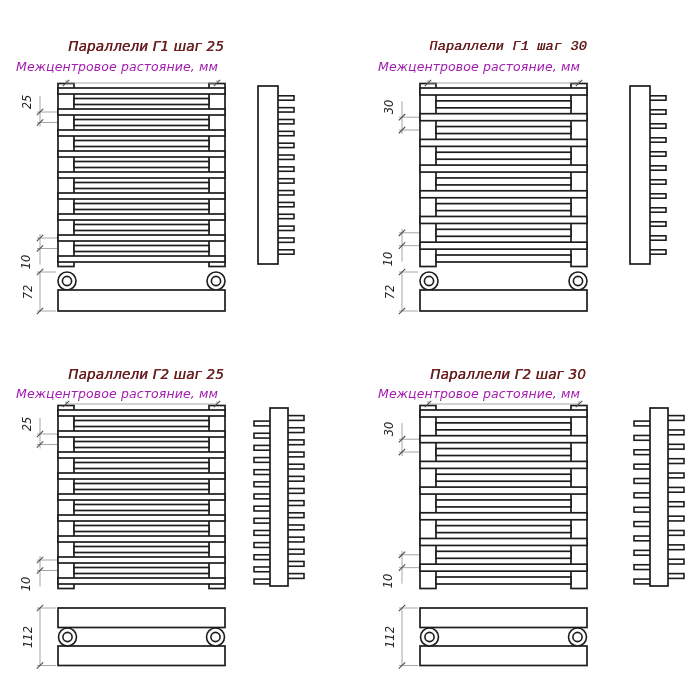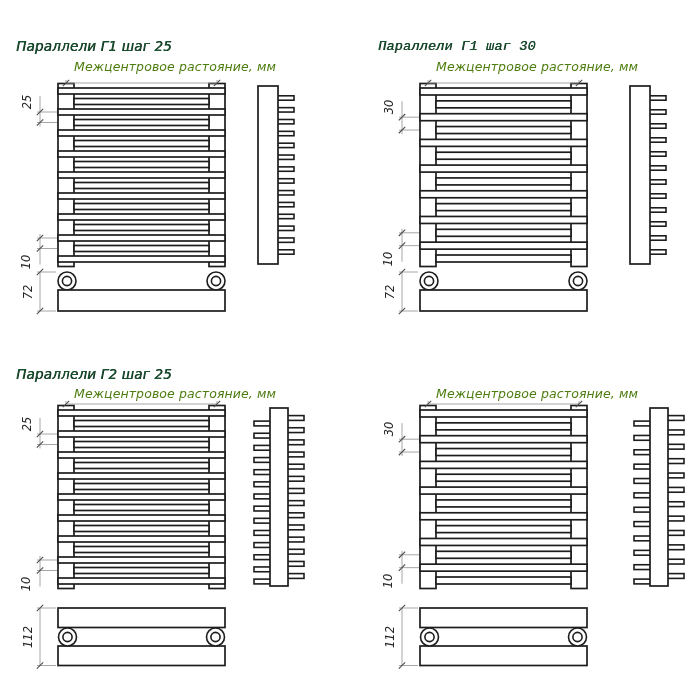--- a/index.html
+++ b/index.html
@@ -1,24 +1,24 @@
 <!DOCTYPE html>
 <html><head>
 <meta charset="utf-8">
 <style>
   html,body{margin:0;padding:0;background:#ffffff;}
   #stage{position:relative;width:700px;height:700px;background:#ffffff;overflow:hidden;
          font-family:"DejaVu Sans",sans-serif;}
   .quad{position:absolute;width:350px;height:350px;}
   .quad svg{position:absolute;left:0;top:0;}
-  .qtitle{position:absolute;width:260px;text-align:left;
-          font:italic 13.5px/1.15 "DejaVu Sans",sans-serif;color:#14532d;
+  .qtitle{position:absolute;width:260px;text-align:center;
+          font:italic 13.5px/1.15 "DejaVu Sans",sans-serif;color:#7f1d1d;
           letter-spacing:.2px;text-shadow:.45px 0 0 #141414;white-space:nowrap;}
-  .qsub{position:absolute;width:260px;text-align:right;
-        font:italic 12.5px/1.15 "DejaVu Sans",sans-serif;color:#4d7c0f;
+  .qsub{position:absolute;width:260px;text-align:left;
+        font:italic 12.5px/1.15 "DejaVu Sans",sans-serif;color:#a21caf;
         letter-spacing:.1px;white-space:nowrap;}
   .dimlabel{position:absolute;width:40px;height:14px;text-align:center;
             font:italic 11.5px/14px "DejaVu Sans",sans-serif;color:#262626;
             transform:rotate(-90deg);transform-origin:center center;white-space:nowrap;}
   .obj{fill:#ffffff;stroke:#1d1d1d;stroke-width:1.7;stroke-linejoin:miter;}
   .obj2{fill:#ffffff;stroke:#1d1d1d;stroke-width:1.6;}
   .thin{stroke:#9c9c9c;stroke-width:0.9;fill:none;}
   .tick{stroke:#4d4d4d;stroke-width:1.1;fill:none;}
 </style>
 </head>
@@ -306,19 +306,20 @@
         <line x1="49" y1="217.65384615384616" x2="69" y2="217.65384615384616" class="thin"></line>
         <line x1="52" y1="200.80769230769232" x2="52" y2="233.65384615384616" class="thin"></line>
         <line x1="48.8" y1="208.0076923076923" x2="55.2" y2="201.60769230769233" class="tick"></line>
         <line x1="48.8" y1="220.85384615384615" x2="55.2" y2="214.45384615384617" class="tick"></line>
         <line x1="49" y1="258" x2="68" y2="258" class="thin"></line>
         <line x1="49" y1="315.5" x2="68" y2="315.5" class="thin"></line>
         <line x1="52" y1="258" x2="52" y2="315.5" class="thin"></line>
         <line x1="48.8" y1="261.2" x2="55.2" y2="254.8" class="tick"></line>
         <line x1="48.8" y1="318.7" x2="55.2" y2="312.3" class="tick"></line>
       </svg>
+    <div class="qtitle" style="left: 28px; top: 17px;">Параллели Г2 шаг 30</div>
     <div class="qsub" style="left: 28px; top: 37px;">Межцентровое растояние, мм</div>
     <div class="dimlabel lbl-step" style="left: 19px; top: 72.1923px;">30</div>
     <div class="dimlabel lbl-gap" style="left: 18px; top: 223.654px;">10</div>
     <div class="dimlabel lbl-depth" style="left: 20px; top: 279.75px;">112</div>
   </div>
 
 </div>
 
 </body></html>

